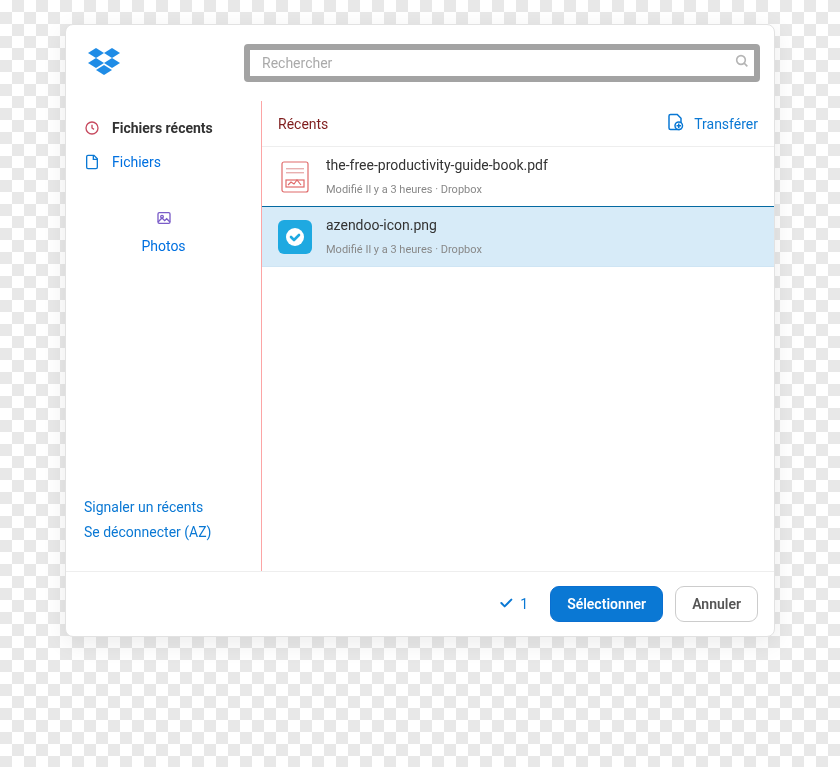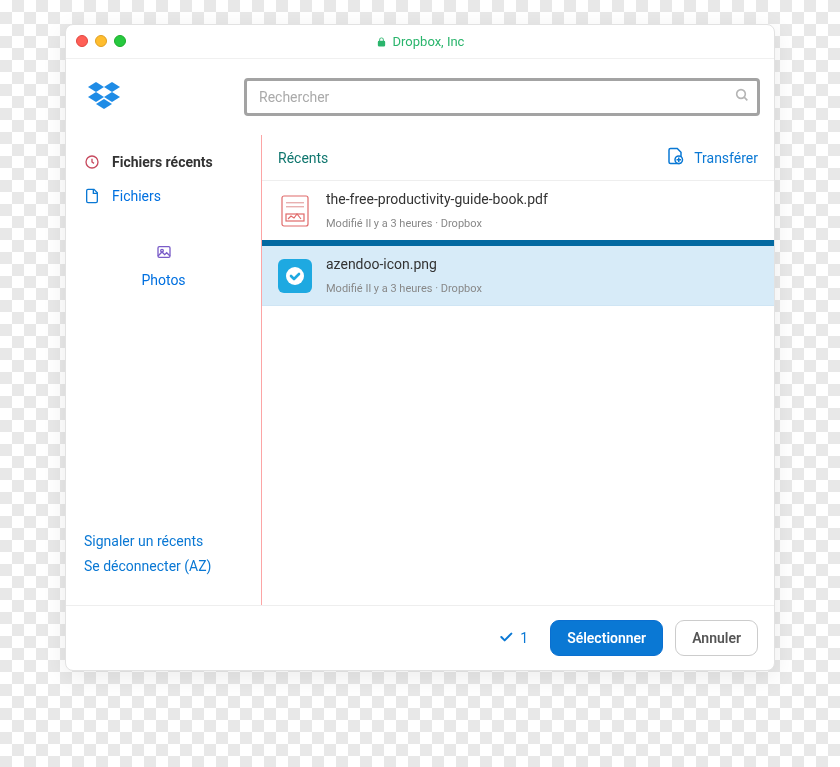--- a/index.html
+++ b/index.html
@@ -74,21 +74,21 @@
       height: 40px;
       margin-right: 120px;
     }
     .search-wrap {
       flex: 1;
       position: relative;
     }
     .search-input {
       width: 100%;
       height: 38px;
-      border: 3px solid #a3a3a3;
+      border: 6px solid #a3a3a3;
       border-radius: 4px;
       padding: 0 40px 0 12px;
       font-size: 14px;
       color: #333;
     }
     .search-input::placeholder { color: #aaa; }
     .search-icon {
       position: absolute;
       right: 10px;
       top: 50%;
@@ -125,36 +125,36 @@
       line-height: 1.8;
     }
     .sidebar-links a { color: #0a78d4; text-decoration: none; }
     .main { flex: 1; display: flex; flex-direction: column; }
     .section-head {
       display: flex;
       align-items: center;
       justify-content: space-between;
       padding: 12px 16px;
     }
-    .section-title { font-size: 14px; color: #0f766e; }
+    .section-title { font-size: 14px; color: #7f1d1d; }
     .transfer-btn {
       display: flex;
       align-items: center;
       gap: 10px;
       font-size: 14px;
       color: #0a78d4;
       cursor: pointer;
     }
     .file-list { border-top: 1px solid #eee; }
     .file-item {
       display: flex;
       align-items: center;
       gap: 14px;
       padding: 10px 16px;
-      border-bottom: 6px solid #0369a1;
+      border-bottom: 1px solid #0369a1;
       cursor: pointer;
     }
     .file-item.selected {
       background: #d7ebf8;
       border-bottom: 1px solid #cfe5f4;
     }
     .file-icon {
       width: 34px;
       height: 34px;
       display: flex;
@@ -190,35 +190,20 @@
       border: 1px solid transparent;
     }
     .btn-primary { background: #0a78d4; color: #fff; border-color: #0a6fd0; }
     .btn-secondary { background: #fff; color: #555; border-color: #ccc; }
   </style>
 </head>
 <body>
 
 <div class="window">
 
-  <div class="titlebar">
-    <div class="traffic-lights">
-      <div class="dot dot-red"></div>
-      <div class="dot dot-yellow"></div>
-      <div class="dot dot-green"></div>
-    </div>
-    <div class="title-center">
-      <span class="lock-icon">
-        <svg width="11" height="12" viewBox="0 0 24 24" fill="#2ab56c">
-            <path d="M17 9V7a5 5 0 0 0-10 0v2a3 3 0 0 0-3 3v7a3 3 0 0 0 3 3h10a3 3 0 0 0 3-3v-7a3 3 0 0 0-3-3zm-8-2a3 3 0 0 1 6 0v2H9V7z"></path>
-          </svg>
-      </span>
-      <span>Dropbox, Inc</span>
-    </div>
-  </div>
 
   <div class="header-row">
     <div class="logo">
       <svg viewBox="0 0 40 40" width="40" height="40">
         <g fill="#1f8ce6">
           <polygon points="12,5 4,10 12,15 20,10"></polygon>
           <polygon points="28,5 20,10 28,15 36,10"></polygon>
           <polygon points="4,20 12,15 20,20 12,25"></polygon>
           <polygon points="20,20 28,15 36,20 28,25"></polygon>
           <polygon points="12,27 20,22 28,27 20,32"></polygon>

